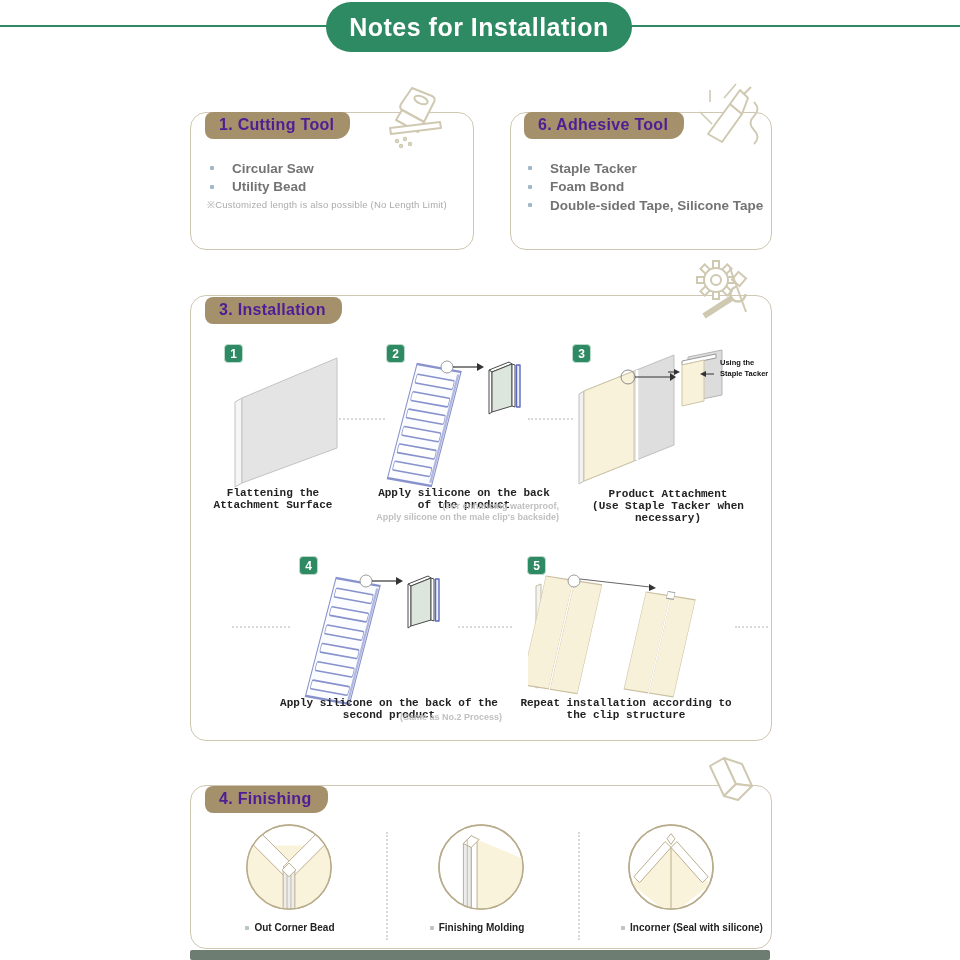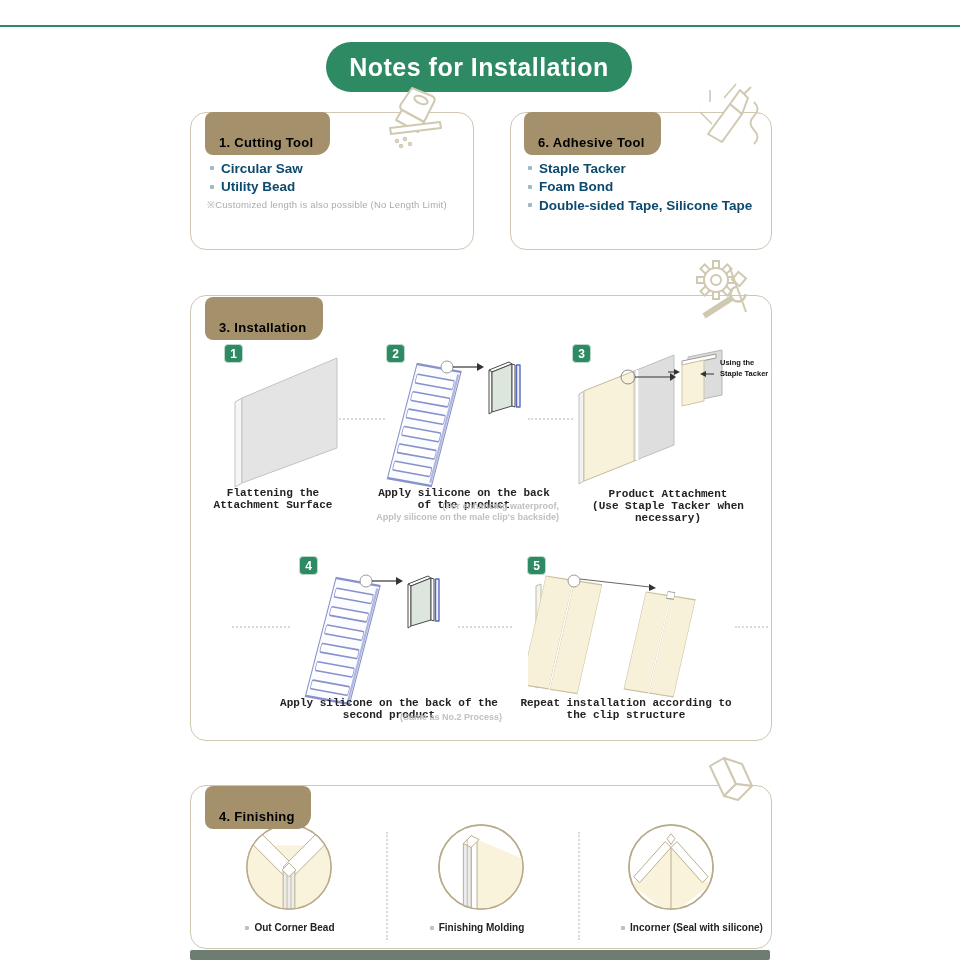--- a/index.html
+++ b/index.html
@@ -6,31 +6,31 @@
   *{box-sizing:border-box;}
   .canvas{
     position:relative;width:960px;height:960px;background:#ffffff;overflow:hidden;
     font-family:"Liberation Sans", sans-serif;
   }
   
   .header-line{position:absolute;left:0;right:0;top:25px;height:2px;background:#2e8a62;}
   .header-badge{
     position:absolute;left:326px;top:2px;width:306px;height:50px;background:#2e8a62;
     border-radius:25px;display:flex;align-items:center;justify-content:center;
-    color:#fff;font-weight:bold;font-size:25px;letter-spacing:.5px;margin-top:40px;
+    color:#fff;font-weight:bold;font-size:25px;letter-spacing:.5px;
   }
   
   .box{position:absolute;border:1.5px solid #cfc7b2;border-radius:16px;background:#fff;}
   .sec-badge{
-    position:absolute;background:#a5906c;color:#000000;font-weight:bold;font-size:13px;
-    letter-spacing:.3px;padding:23px 16px 5px 14px;border-radius:8px 8px 14px 8px;z-index:3;
+    position:absolute;background:#a5906c;color:#4c1d95;font-weight:bold;font-size:16px;
+    letter-spacing:.3px;padding:4px 16px 5px 14px;border-radius:8px 8px 14px 8px;z-index:3;
   }
   
   .items{position:absolute;z-index:2;}
-  .item{display:flex;align-items:center;gap:7px;font-weight:bold;font-size:13.5px;color:#0c4a6e;height:18.5px;}
+  .item{display:flex;align-items:center;gap:18px;font-weight:bold;font-size:13.5px;color:#737373;height:18.5px;}
   .dot{width:4px;height:4px;background:#9fb9c8;border-radius:1px;flex:none;}
   .note{position:absolute;font-size:9.5px;color:#ababab;letter-spacing:.2px;z-index:2;}
   
   .step-badge{
     position:absolute;width:19px;height:19px;background:#2e8a62;border:1px solid #bcd9cb;
     border-radius:4px;color:#fff;font-size:12px;font-weight:bold;
     display:flex;align-items:center;justify-content:center;z-index:3;
   }
   .diagram{position:absolute;z-index:2;}
   .caption{position:absolute;text-align:center;font-weight:bold;font-size:11px;color:#222;z-index:2;font-family:Liberation Mono, monospace;}

